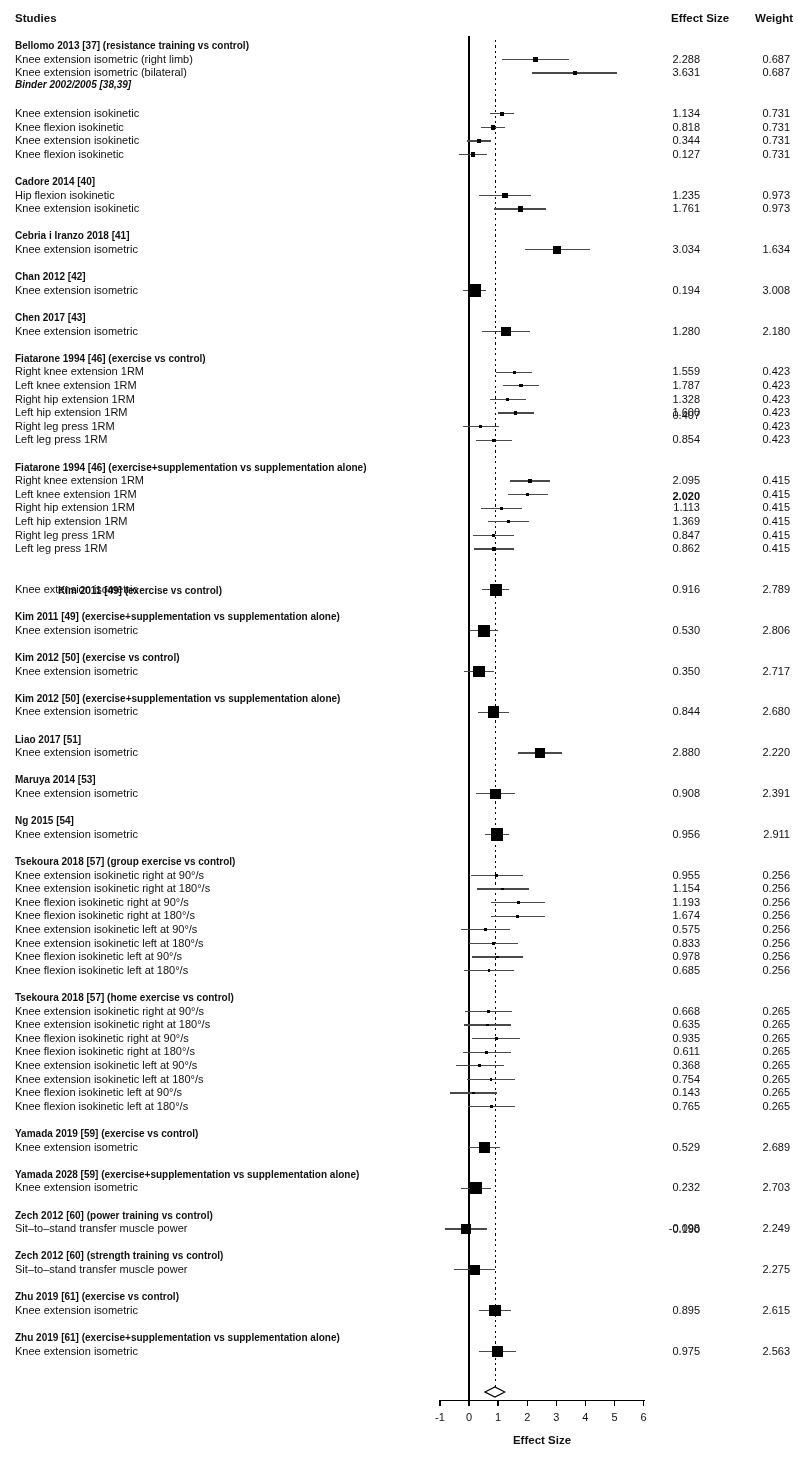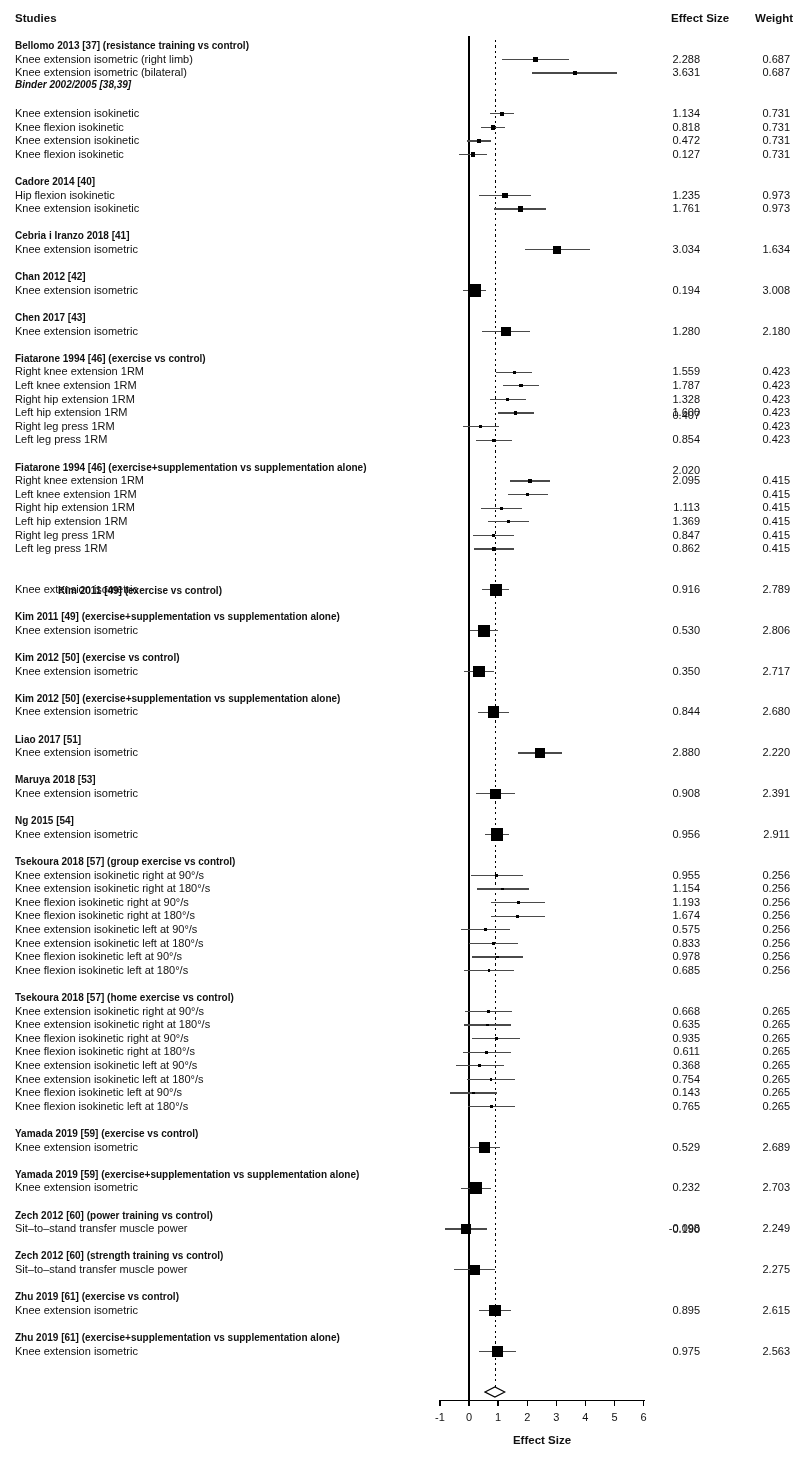--- a/index.html
+++ b/index.html
@@ -54,21 +54,21 @@
       <div class="val val-effect" style="top: 107px;">1.134</div>
       <div class="val val-weight" style="top: 107px;">0.731</div>
       <div class="row-label" style="top: 120.6px;">Knee flexion isokinetic</div>
       <div class="ci-line" style="left: 480.64px; top: 126.75px; width: 24.444px;"></div>
       <div class="sq" style="left: 490.588px; top: 125.184px; width: 4.4316px; height: 4.4316px;"></div>
       <div class="val val-effect" style="top: 120.6px;">0.818</div>
       <div class="val val-weight" style="top: 120.6px;">0.731</div>
       <div class="row-label" style="top: 134.2px;">Knee extension isokinetic</div>
       <div class="ci-line" style="left: 466.672px; top: 140.35px; width: 24.735px;"></div>
       <div class="sq" style="left: 476.795px; top: 138.784px; width: 4.4316px; height: 4.4316px;"></div>
-      <div class="val val-effect" style="top: 134.2px;">0.472</div>
+      <div class="val val-effect" style="top: 134.2px;">0.344</div>
       <div class="val val-weight" style="top: 134.2px;">0.731</div>
       <div class="row-label" style="top: 147.8px;">Knee flexion isokinetic</div>
       <div class="ci-line" style="left: 459.397px; top: 153.95px; width: 27.645px;"></div>
       <div class="sq" style="left: 470.975px; top: 152.384px; width: 4.4316px; height: 4.4316px;"></div>
       <div class="val val-effect" style="top: 147.8px;">0.127</div>
       <div class="val val-weight" style="top: 147.8px;">0.731</div>
       <div class="group-title" style="top: 175px;">Cadore 2014 [40]</div>
       <div class="row-label" style="top: 188.6px;">Hip flexion isokinetic</div>
       <div class="ci-line" style="left: 478.603px; top: 194.75px; width: 52.671px;"></div>
       <div class="sq" style="left: 502.287px; top: 192.749px; width: 5.3028px; height: 5.3028px;"></div>
@@ -130,21 +130,21 @@
       <div class="val val-weight" style="top: 433.4px;">0.423</div>
       <div class="group-title" style="top: 460.6px;">Fiatarone 1994 [46] (exercise+supplementation vs supplementation alone)</div>
       <div class="row-label" style="top: 474.2px;">Right knee extension 1RM</div>
       <div class="ci-line" style="left: 509.74px; top: 480.35px; width: 40.449px;"></div>
       <div class="sq" style="left: 528.317px; top: 479.353px; width: 3.294px; height: 3.294px;"></div>
       <div class="val val-effect" style="top: 474.2px;">2.095</div>
       <div class="val val-weight" style="top: 474.2px;">0.415</div>
       <div class="row-label" style="top: 487.8px;">Left knee extension 1RM</div>
       <div class="ci-line" style="left: 507.703px; top: 493.95px; width: 40.158px;"></div>
       <div class="sq" style="left: 526.135px; top: 492.953px; width: 3.294px; height: 3.294px;"></div>
-      <div class="val val-effect" style="top: 464px;">2.020</div>
+      <div class="val val-effect" style="top: 490px; font-weight: bold;">2.020</div>
       <div class="val val-weight" style="top: 487.8px;">0.415</div>
       <div class="row-label" style="top: 501.4px;">Right hip extension 1RM</div>
       <div class="ci-line" style="left: 481.222px; top: 507.55px; width: 40.449px;"></div>
       <div class="sq" style="left: 499.741px; top: 506.553px; width: 3.294px; height: 3.294px;"></div>
       <div class="val val-effect" style="top: 501.4px;">1.113</div>
       <div class="val val-weight" style="top: 501.4px;">0.415</div>
       <div class="row-label" style="top: 515px;">Left hip extension 1RM</div>
       <div class="ci-line" style="left: 488.497px; top: 521.15px; width: 40.74px;"></div>
       <div class="sq" style="left: 507.191px; top: 520.153px; width: 3.294px; height: 3.294px;"></div>
       <div class="val val-effect" style="top: 515px;">1.369</div>
@@ -182,21 +182,21 @@
       <div class="ci-line" style="left: 478.021px; top: 711.55px; width: 31.137px;"></div>
       <div class="sq" style="left: 487.836px; top: 706.476px; width: 11.448px; height: 11.448px;"></div>
       <div class="val val-effect" style="top: 705.4px;">0.844</div>
       <div class="val val-weight" style="top: 705.4px;">2.680</div>
       <div class="group-title" style="top: 732.6px;">Liao 2017 [51]</div>
       <div class="row-label" style="top: 746.2px;">Knee extension isometric</div>
       <div class="ci-line" style="left: 518.179px; top: 752.35px; width: 43.65px;"></div>
       <div class="sq" style="left: 535.137px; top: 748.104px; width: 9.792px; height: 9.792px;"></div>
       <div class="val val-effect" style="top: 746.2px;">2.880</div>
       <div class="val val-weight" style="top: 746.2px;">2.220</div>
-      <div class="group-title" style="top: 773.4px;">Maruya 2018 [53]</div>
+      <div class="group-title" style="top: 773.4px;">Maruya 2014 [53]</div>
       <div class="row-label" style="top: 787px;">Knee extension isometric</div>
       <div class="ci-line" style="left: 475.693px; top: 793.15px; width: 39.576px;"></div>
       <div class="sq" style="left: 490.219px; top: 788.596px; width: 10.4076px; height: 10.4076px;"></div>
       <div class="val val-effect" style="top: 787px;">0.908</div>
       <div class="val val-weight" style="top: 787px;">2.391</div>
       <div class="group-title" style="top: 814.2px;">Ng 2015 [54]</div>
       <div class="row-label" style="top: 827.8px;">Knee extension isometric</div>
       <div class="ci-line" style="left: 485.296px; top: 833.95px; width: 23.28px;"></div>
       <div class="sq" style="left: 490.68px; top: 828.46px; width: 12.2796px; height: 12.2796px;"></div>
       <div class="val val-effect" style="top: 827.8px;">0.956</div>
@@ -282,21 +282,21 @@
       <div class="ci-line" style="left: 467.545px; top: 1105.95px; width: 47.433px;"></div>
       <div class="sq" style="left: 489.885px; top: 1105.22px; width: 2.754px; height: 2.754px;"></div>
       <div class="val val-effect" style="top: 1099.8px;">0.765</div>
       <div class="val val-weight" style="top: 1099.8px;">0.265</div>
       <div class="group-title" style="top: 1127px;">Yamada 2019 [59] (exercise vs control)</div>
       <div class="row-label" style="top: 1140.6px;">Knee extension isometric</div>
       <div class="ci-line" style="left: 469.291px; top: 1146.75px; width: 30.264px;"></div>
       <div class="sq" style="left: 478.654px; top: 1141.66px; width: 11.4804px; height: 11.4804px;"></div>
       <div class="val val-effect" style="top: 1140.6px;">0.529</div>
       <div class="val val-weight" style="top: 1140.6px;">2.689</div>
-      <div class="group-title" style="top: 1167.8px;">Yamada 2019 [59] (exercise+supplementation vs supplementation alone)</div>
+      <div class="group-title" style="top: 1167.8px;">Yamada 2028 [59] (exercise+supplementation vs supplementation alone)</div>
       <div class="row-label" style="top: 1181.4px;">Knee extension isometric</div>
       <div class="ci-line" style="left: 460.852px; top: 1187.55px; width: 29.973px;"></div>
       <div class="sq" style="left: 469.986px; top: 1182.43px; width: 11.5308px; height: 11.5308px;"></div>
       <div class="val val-effect" style="top: 1181.4px;">0.232</div>
       <div class="val val-weight" style="top: 1181.4px;">2.703</div>
       <div class="group-title" style="top: 1208.6px;">Zech 2012 [60] (power training vs control)</div>
       <div class="row-label" style="top: 1222.2px;">Sit–to–stand transfer muscle power</div>
       <div class="ci-line" style="left: 445.138px; top: 1228.35px; width: 41.904px;"></div>
       <div class="sq" style="left: 461.2px; top: 1224.05px; width: 9.8964px; height: 9.8964px;"></div>
       <div class="val val-effect" style="top: 1222.2px;">-0.098</div>

